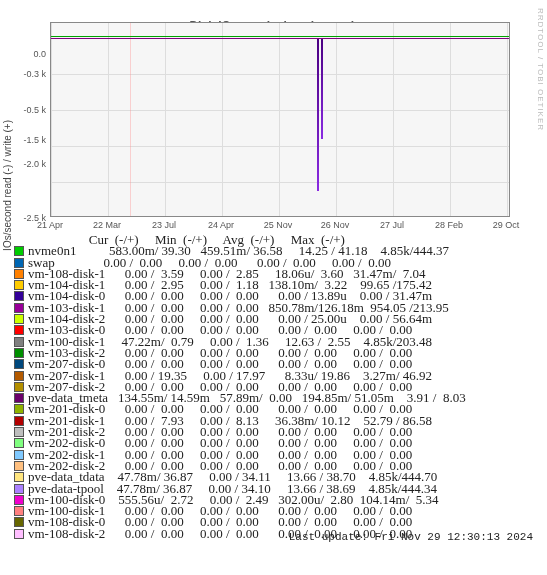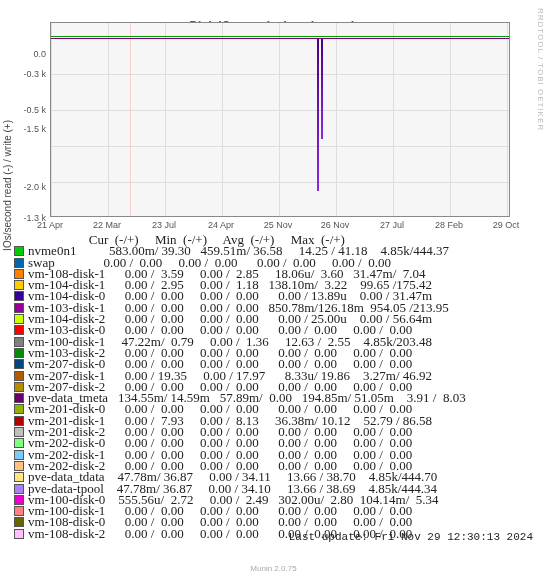--- a/index.html
+++ b/index.html
@@ -167,23 +167,23 @@
     <div class="grid-v" style="left:456px"></div>
     <div class="greenline"></div>
     <div class="topline"></div>
     <div class="spike" style="left:266px;height:152px"></div>
     <div class="spike" style="left:270px;height:100px"></div>
   </div>
 
   <div class="ytick" style="top:49px">0.0</div>
   <div class="ytick" style="top:69px">-0.3 k</div>
   <div class="ytick" style="top:105px">-0.5 k</div>
-  <div class="ytick" style="top:124px">-1.5 k</div>
-  <div class="ytick" style="top:182px">-2.0 k</div>
-  <div class="ytick" style="top:213px">-1.3 k</div>
+  <div class="ytick" style="top:135px">-1.5 k</div>
+  <div class="ytick" style="top:159px">-2.0 k</div>
+  <div class="ytick" style="top:213px">-2.5 k</div>
 
   <div class="xtick" style="left:50px">21 Apr</div>
   <div class="xtick" style="left:107px">22 Mar</div>
   <div class="xtick" style="left:164px">23 Jul</div>
   <div class="xtick" style="left:221px">24 Apr</div>
   <div class="xtick" style="left:278px">25 Nov</div>
   <div class="xtick" style="left:335px">26 Nov</div>
   <div class="xtick" style="left:392px">27 Jul</div>
   <div class="xtick" style="left:449px">28 Feb</div>
   <div class="xtick" style="left:506px">29 Oct</div>
@@ -211,14 +211,13 @@
 <span class="sw" style="background:#ffc080"></span>vm-202-disk-2      0.00 /  0.00     0.00 /  0.00      0.00 /  0.00     0.00 /  0.00
 <span class="sw" style="background:#ffe680"></span>pve-data_tdata    47.78m/ 36.87     0.00 / 34.11     13.66 / 38.70    4.85k/444.70
 <span class="sw" style="background:#aa80ff"></span>pve-data-tpool    47.78m/ 36.87     0.00 / 34.10     13.66 / 38.69    4.85k/444.34
 <span class="sw" style="background:#ee00cc"></span>vm-100-disk-0    555.56u/  2.72     0.00 /  2.49   302.00u/  2.80  104.14m/  5.34
 <span class="sw" style="background:#ff8080"></span>vm-100-disk-1      0.00 /  0.00     0.00 /  0.00      0.00 /  0.00     0.00 /  0.00
 <span class="sw" style="background:#666600"></span>vm-108-disk-0      0.00 /  0.00     0.00 /  0.00      0.00 /  0.00     0.00 /  0.00
 <span class="sw" style="background:#ffbfff"></span>vm-108-disk-2      0.00 /  0.00     0.00 /  0.00      0.00 /  0.00     0.00 /  0.00
 </div>
 
   <div class="last-update">Last update: Fri Nov 29 12:30:13 2024</div>
-  <div class="footer">Munin 2.0.75</div>
 </div>
 
 </body></html>

